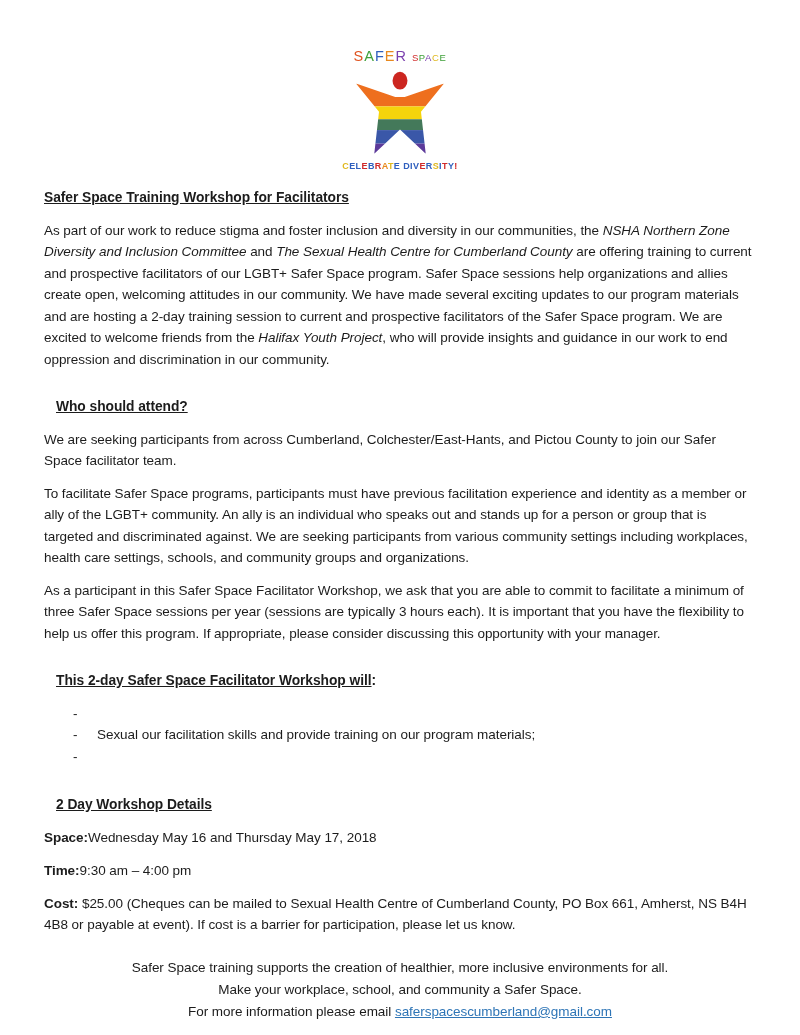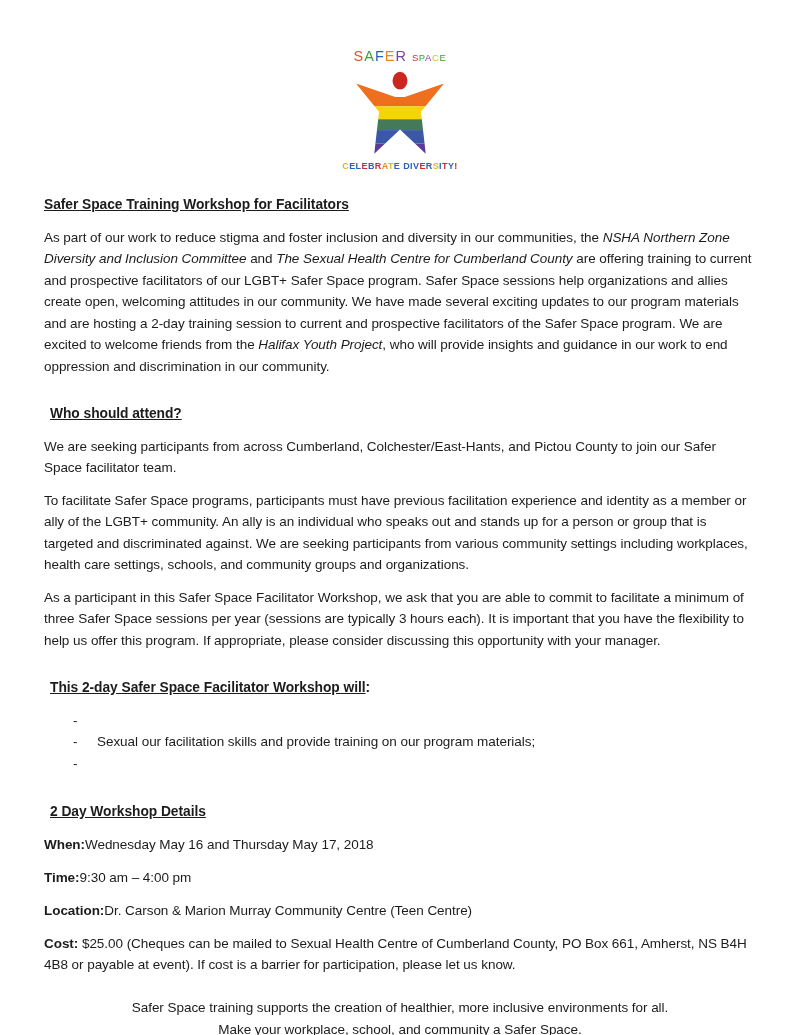--- a/index.html
+++ b/index.html
@@ -12,24 +12,24 @@
   }
   
   .logo { margin-top: 44px; display: flex; flex-direction: column; align-items: center; }
   .brand-line { white-space: pre; font-weight: normal; font-size: 14.5px; letter-spacing: 1px; line-height: 24px; }
   .brand-small { font-size: 9.5px; letter-spacing: 0.6px; margin-left: 5px; }
   .star-svg { display: block; margin-top: 1px; }
   .tagline { white-space: pre; font-weight: bold; font-size: 9px; letter-spacing: 0.4px; line-height: 12px; margin-top: 4px; }
   
   .content { padding: 0 44px; }
   .doc-heading {
-    font-size: 13.8px; font-weight: bold; margin: 26px 0 11px 6px; line-height: 21.5px;
+    font-size: 13.8px; font-weight: bold; margin: 26px 0 11px 12px; line-height: 21.5px;
   }
   .doc-heading .underlined, .title-text { text-decoration: underline; }
-  .doc-title { margin-top: 22px; margin-bottom: 11px; font-size: 13.8px; font-weight: bold; }
+  .doc-title { margin-top: 15px; margin-bottom: 11px; font-size: 13.8px; font-weight: bold; }
   p.body-par { margin: 11px 0; }
   
   .bullets { margin: 11px 0; }
   .bullet-row { display: flex; padding-left: 29px; line-height: 21.8px; }
   .bullet-dash { width: 24px; flex: 0 0 24px; }
   
   .detail-row { margin: 11.5px 0; }
   .detail-label { font-weight: bold; }
   .detail-row:nth-of-type(1) .detail-label { margin-right: 10px; }
   .detail-row:nth-of-type(2) .detail-label { margin-right: 17px; }
@@ -86,27 +86,24 @@
         <span>Sexual our facilitation skills and provide training on our program materials;</span>
       </div>
       <div class="bullet-row">
         <span class="bullet-dash">-</span>
       </div>
     </div>
 
     <div class="doc-heading"><span class="underlined">2 Day Workshop Details</span></div>
 
     <div class="detail-row">
-      <span class="detail-label">When:</span><span>Wednesday May 16 and Thursday May 17, 2018</span>
+      <span class="detail-label">Space:</span><span>Wednesday May 16 and Thursday May 17, 2018</span>
     </div>
     <div class="detail-row">
       <span class="detail-label">Time:</span><span>9:30 am – 4:00 pm</span>
-    </div>
-    <div class="detail-row">
-      <span class="detail-label">Location:</span><span>Dr. Carson &amp; Marion Murray Community Centre (Teen Centre)</span>
     </div>
 
     <p class="body-par"><span style="font-weight: bold;">Cost:</span><span> $25.00 (Cheques can be mailed to Sexual Health Centre of Cumberland County, PO Box 661, Amherst, NS B4H 4B8 or payable at event). If cost is a barrier for participation, please let us know.</span></p>
 
     <div class="footer">
       <div>Safer Space training supports the creation of healthier, more inclusive environments for all.</div>
       <div>Make your workplace, school, and community a Safer Space.</div>
       <div><span>For more information please email </span><a class="email-link" href="#" style="color: rgb(46, 117, 182);">saferspacescumberland@gmail.com</a></div>
     </div>
 

